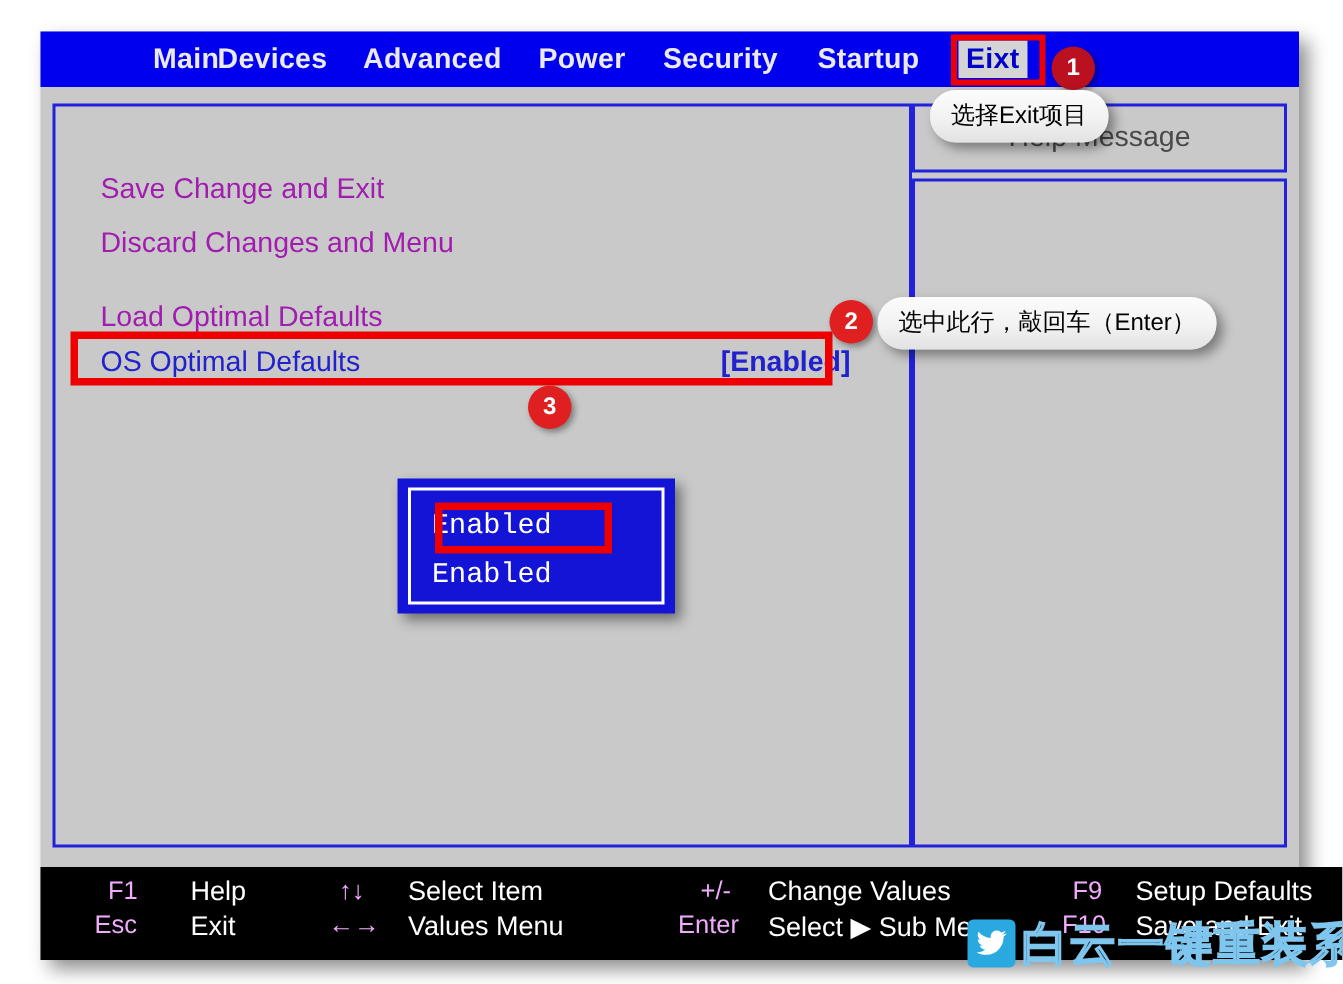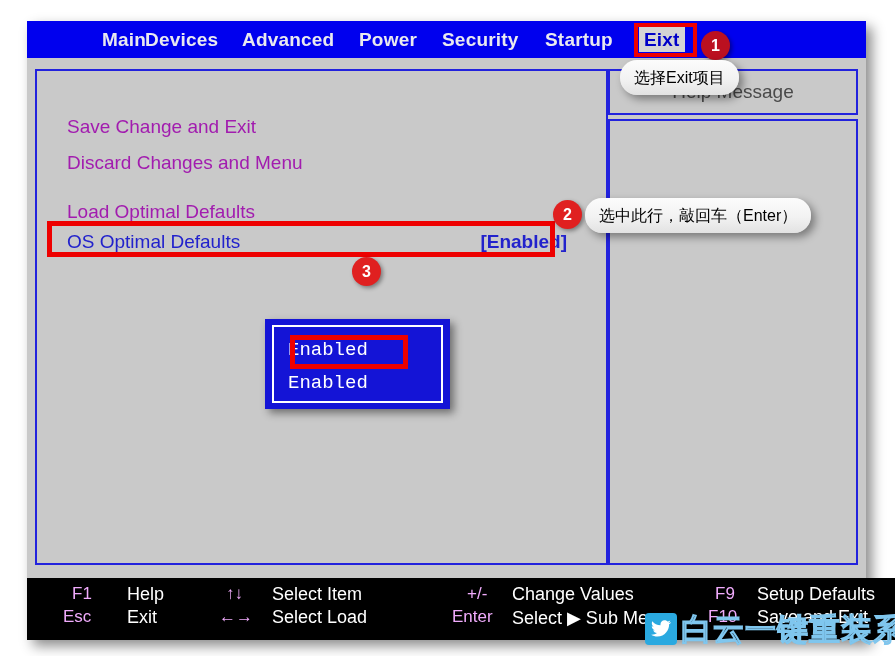--- a/index.html
+++ b/index.html
@@ -353,21 +353,21 @@
 
   <div id="key-bar">
     <div class="key-name" style="left:45px;top:6px">F1</div>
     <div class="key-desc" style="left:100px;top:6px">Help</div>
     <div class="key-name" style="left:36px;top:29px">Esc</div>
     <div class="key-desc" style="left:100px;top:29px">Exit</div>
 
     <div class="key-name" style="left:199px;top:6px">↑↓</div>
     <div class="key-desc" style="left:245px;top:6px">Select Item</div>
     <div class="key-name" style="left:192px;top:29px">←→</div>
-    <div class="key-desc" style="left:245px;top:29px">Select Load</div>
+    <div class="key-desc" style="left:245px;top:29px">Values Menu</div>
 
     <div class="key-name" style="left:440px;top:6px">+/-</div>
     <div class="key-desc" style="left:485px;top:6px">Change Values</div>
     <div class="key-name" style="left:425px;top:29px">Enter</div>
     <div class="key-desc" style="left:485px;top:29px">Select ▶ Sub Menu</div>
 
     <div class="key-name" style="left:688px;top:6px">F9</div>
     <div class="key-desc" style="left:730px;top:6px">Setup Defaults</div>
     <div class="key-name" style="left:681px;top:29px">F10</div>
     <div class="key-desc" style="left:730px;top:29px">Save and Exit</div>

